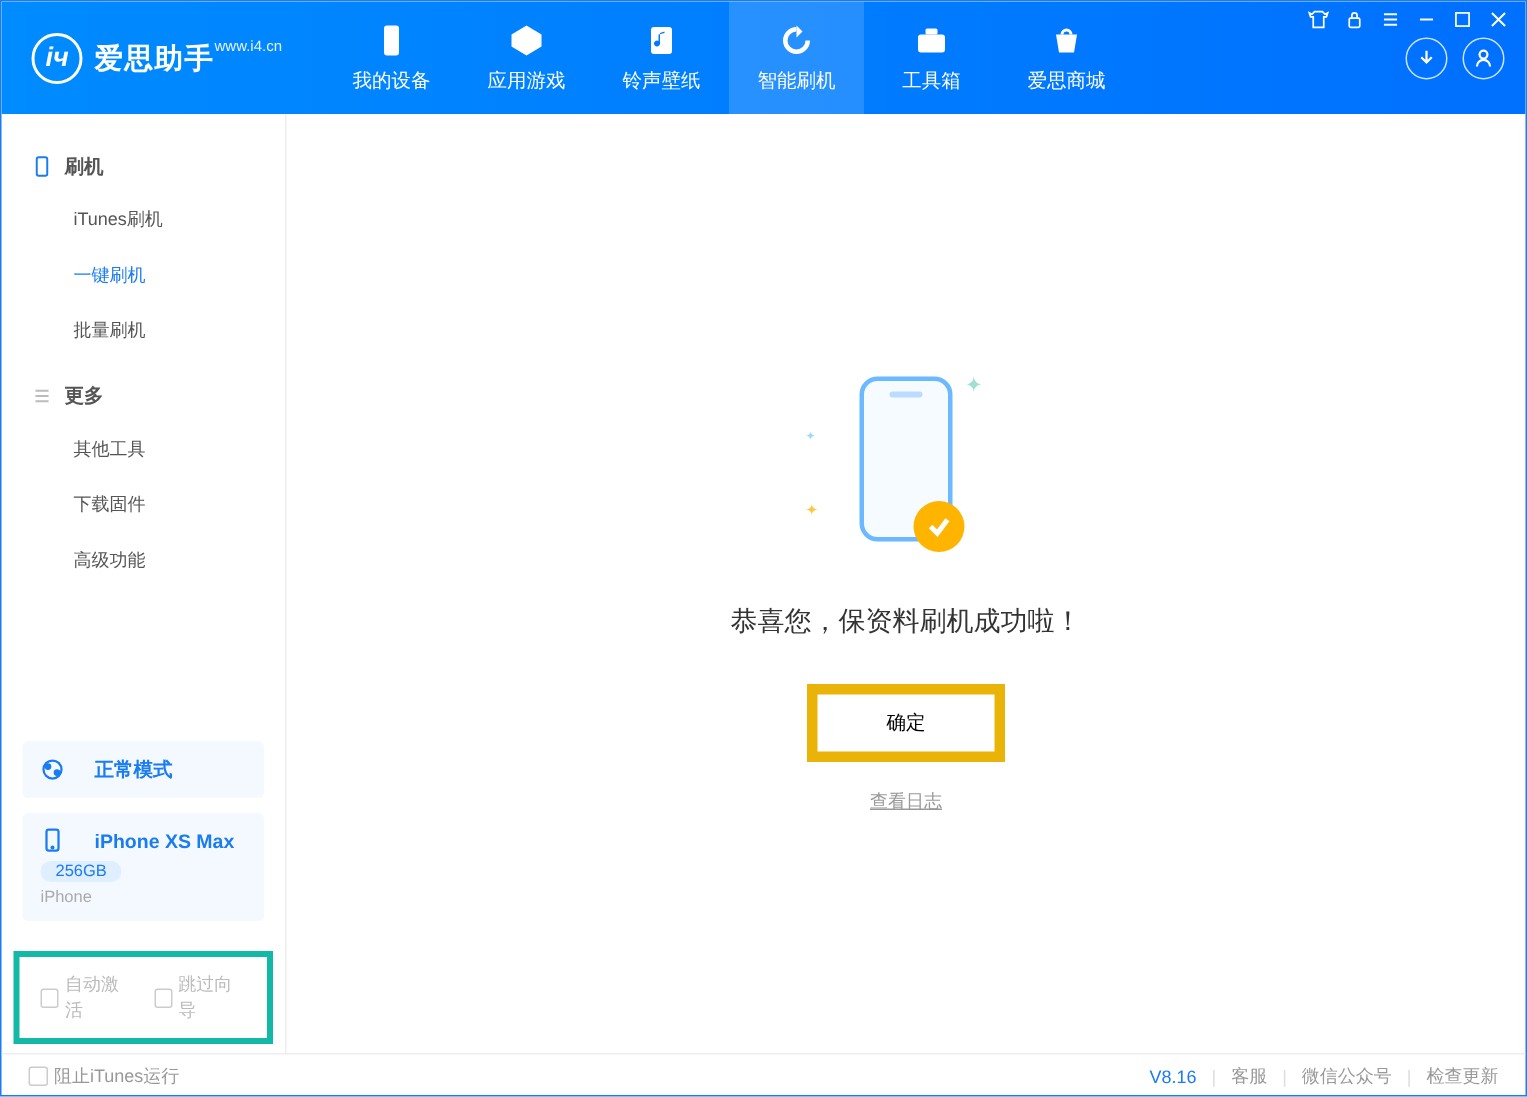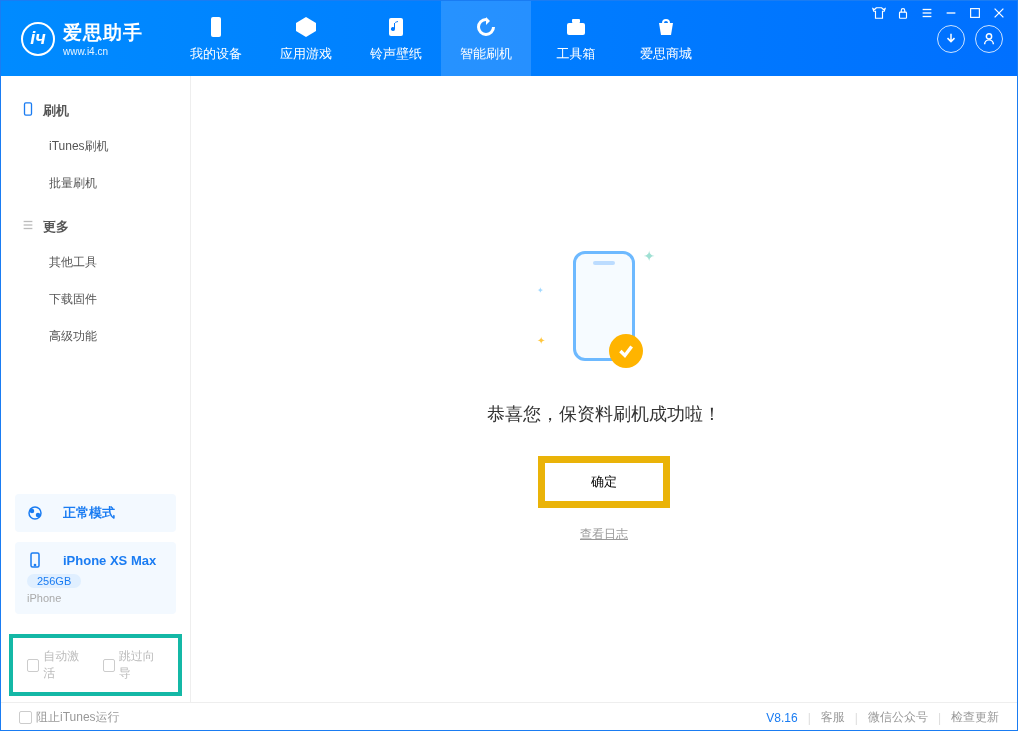--- a/index.html
+++ b/index.html
@@ -2,21 +2,21 @@
 <html><head>
 <meta charset="utf-8">
 <style>
   * { margin: 0; padding: 0; box-sizing: border-box; font-family: "Microsoft YaHei", Arial, sans-serif; }
   body { width: 1018px; height: 731px; background: #fff; font-size: 13px; color: #333; border: 1px solid #1a7cf2; }
   
   
   .header { background: linear-gradient(to right, #008bff, #0070ff); height: 75px; display: flex; align-items: stretch; color: white; }
   .logo { display: flex; align-items: center; padding: 0 18px 0 20px; }
   .logo-icon { width: 34px; height: 34px; border: 2px solid white; border-radius: 50%; display: flex; align-items: center; justify-content: center; font-weight: bold; font-size: 18px; margin-right: 8px; font-style: italic; }
-  .logo-text { display: flex; flex-direction: column; }
+  .logo-text { display: flex; flex-direction: row; }
   .logo-title { font-size: 19px; font-weight: bold; letter-spacing: 1px; }
   .logo-sub { font-size: 10px; opacity: 0.9; }
   
   .tabs { display: flex; margin-left: 10px; }
   .tab { width: 90px; display: flex; flex-direction: column; align-items: center; justify-content: center; cursor: pointer; font-size: 13px; gap: 6px; }
   .tab.active { background: rgba(255,255,255,0.15); }
   .tab svg { width: 24px; height: 24px; fill: white; }
   
   .header-right { margin-left: auto; display: flex; align-items: center; padding-right: 14px; gap: 10px; }
   .win-controls { position: absolute; top: 6px; right: 12px; display: flex; gap: 10px; color: rgba(255,255,255,0.9); font-size: 12px; }
@@ -24,21 +24,21 @@
   .header-icon { width: 28px; height: 28px; border: 1.5px solid rgba(255,255,255,0.8); border-radius: 50%; display: flex; align-items: center; justify-content: center; cursor: pointer; }
   .header-icon svg { width: 14px; height: 14px; stroke: white; fill: none; }
   
   
   .body { display: flex; height: calc(731px - 75px - 30px); }
   
   
   .sidebar { width: 190px; border-right: 1px solid #eee; display: flex; flex-direction: column; }
   .sidebar-scroll { flex: 1; padding-top: 18px; }
   .side-group { margin-bottom: 8px; }
-  .side-group-title { display: flex; gap: 8px; padding: 8px 20px; color: #555; font-weight: bold; font-size: 13px; }
+  .side-group-title { display: flex; align-items: center; gap: 8px; padding: 8px 20px; color: #555; font-weight: bold; font-size: 13px; }
   .side-group-title svg { width: 14px; height: 14px; }
   .side-item { padding: 10px 0 10px 48px; cursor: pointer; color: #555; font-size: 12px; }
   .side-item.active { color: #1a7cf2; }
   
   .device-boxes { padding: 0 14px 10px 14px; }
   .device-box { background: #f3f9ff; border-radius: 4px; padding: 10px 12px; margin-bottom: 10px; }
   .device-box-row { display: flex; align-items: center; gap: 20px; color: #1a7cf2; font-size: 13px; font-weight: bold; }
   .device-box-row svg { width: 16px; height: 16px; }
   .device-badge { display: inline-block; background: #e0efff; color: #1a7cf2; border-radius: 10px; padding: 1px 10px; font-size: 11px; margin-top: 6px; font-weight: normal; }
   .device-sub { color: #aaa; font-size: 11px; margin-top: 4px; }
@@ -183,20 +183,21 @@
   <div class="sidebar">
     <div class="sidebar-scroll">
       <div class="side-group">
         <div class="side-group-title">
           <svg viewBox="0 0 16 16" fill="none" stroke="#1a7cf2" stroke-width="1.5">
               <rect x="4" y="1" width="8" height="14" rx="1.5"></rect>
             </svg>
           <span>刷机</span>
         </div>
         <div class="side-item">iTunes刷机</div>
+        <div class="side-item active">一键刷机</div>
         <div class="side-item">批量刷机</div>
       </div>
       <div class="side-group">
         <div class="side-group-title">
           <svg viewBox="0 0 16 16" stroke="#bbb" stroke-width="1.5">
               <line x1="3" y1="4" x2="13" y2="4"></line>
               <line x1="3" y1="8" x2="13" y2="8"></line>
               <line x1="3" y1="12" x2="13" y2="12"></line>
             </svg>
           <span>更多</span>

